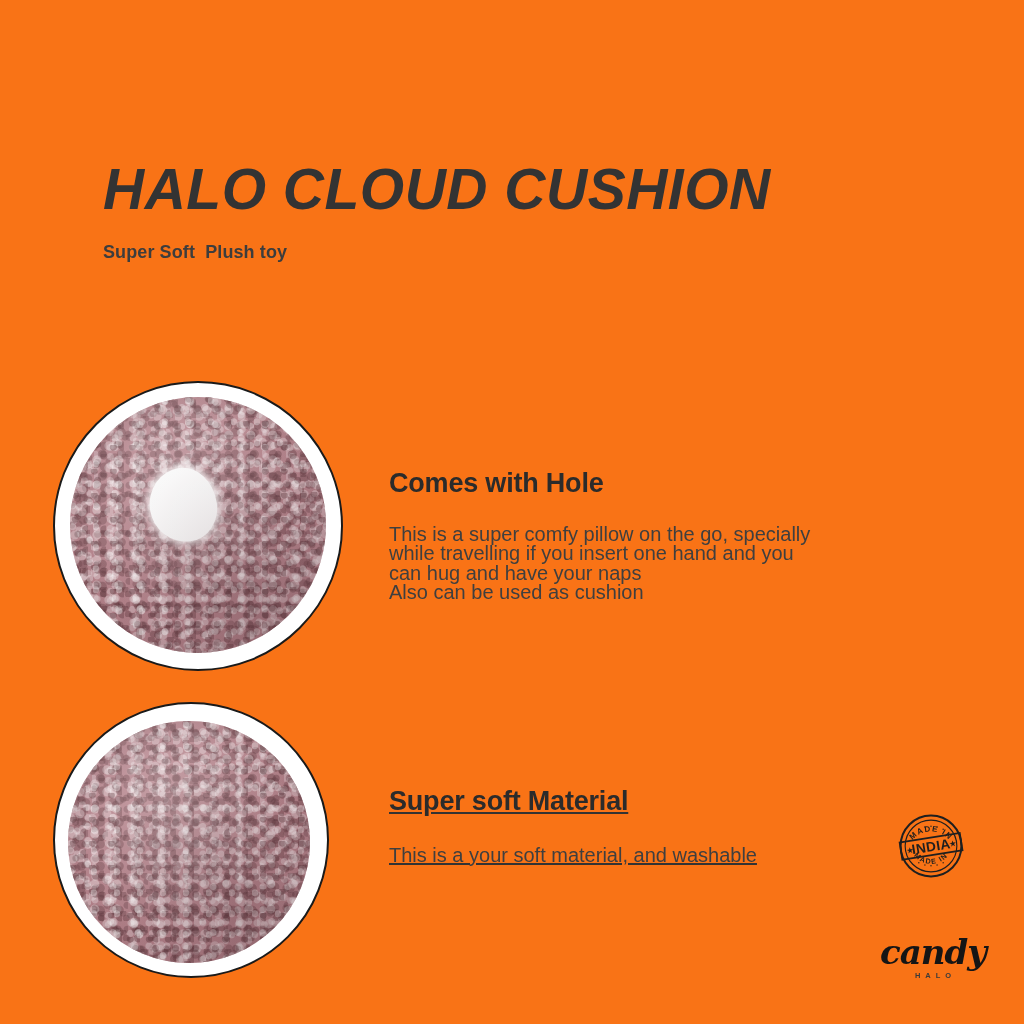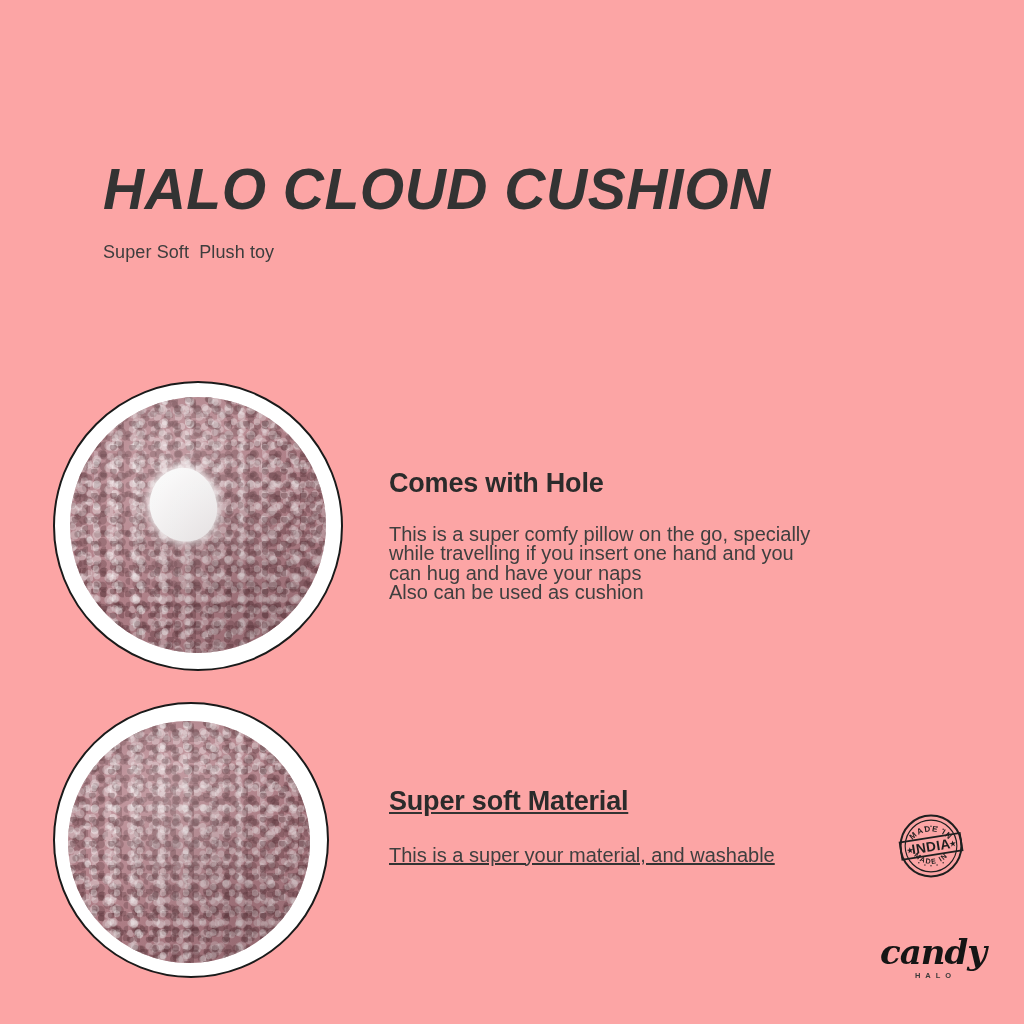--- a/index.html
+++ b/index.html
@@ -13,21 +13,21 @@
     position: relative;
     overflow: hidden;
     font-family: "Liberation Sans", sans-serif;
     color: #333333;
     -webkit-font-smoothing: antialiased;
   }
 
   .page {
     position: absolute;
     inset: 0;
-    background: #fca5a5;
+    background: #f97316;
   }
 
   
   .header {
     position: absolute;
     left: 103px;
     top: 160px;
     width: 800px;
   }
   .product-title {
@@ -37,21 +37,21 @@
     letter-spacing: 0.5px;
     line-height: 1.05;
     color: #333333;
     white-space: nowrap;
     transform: scaleX(1.0);
     transform-origin: left center;
   }
   .product-subtitle {
     margin-top: 22px;
     font-size: 18px;
-    font-weight: 400;
+    font-weight: 700;
     color: #3d3d3d;
     letter-spacing: 0.1px;
     white-space: pre;
   }
 
   
   .feature {
     position: absolute;
   }
   .feature-1 { left: 0px; top: 381px; }
@@ -237,21 +237,21 @@
     </div>
   </div>
 
   <div class="feature feature-2">
     <div class="photo-ring ring-2"></div>
     <div class="photo-disc disc-2">
       <div class="plush"></div>
     </div>
     <div class="feature-text ft-2">
       <div class="feature-heading">Super soft Material</div>
-      <div class="feature-body">This is a super your material, and washable</div>
+      <div class="feature-body">This is a your soft material, and washable</div>
     </div>
   </div>
 
   <div class="stamp">
     <svg viewBox="0 0 100 100" xmlns="http://www.w3.org/2000/svg">
       <defs>
         <path id="arcTop" d="M 20,54 A 31,31 0 0 1 80,54" fill="none"></path>
         <path id="arcBot" d="M 22,52 A 29,29 0 0 0 78,52" fill="none"></path>
       </defs>
       <circle cx="50" cy="50" r="40" fill="none" stroke="#1f1f1f" stroke-width="2.6"></circle>

